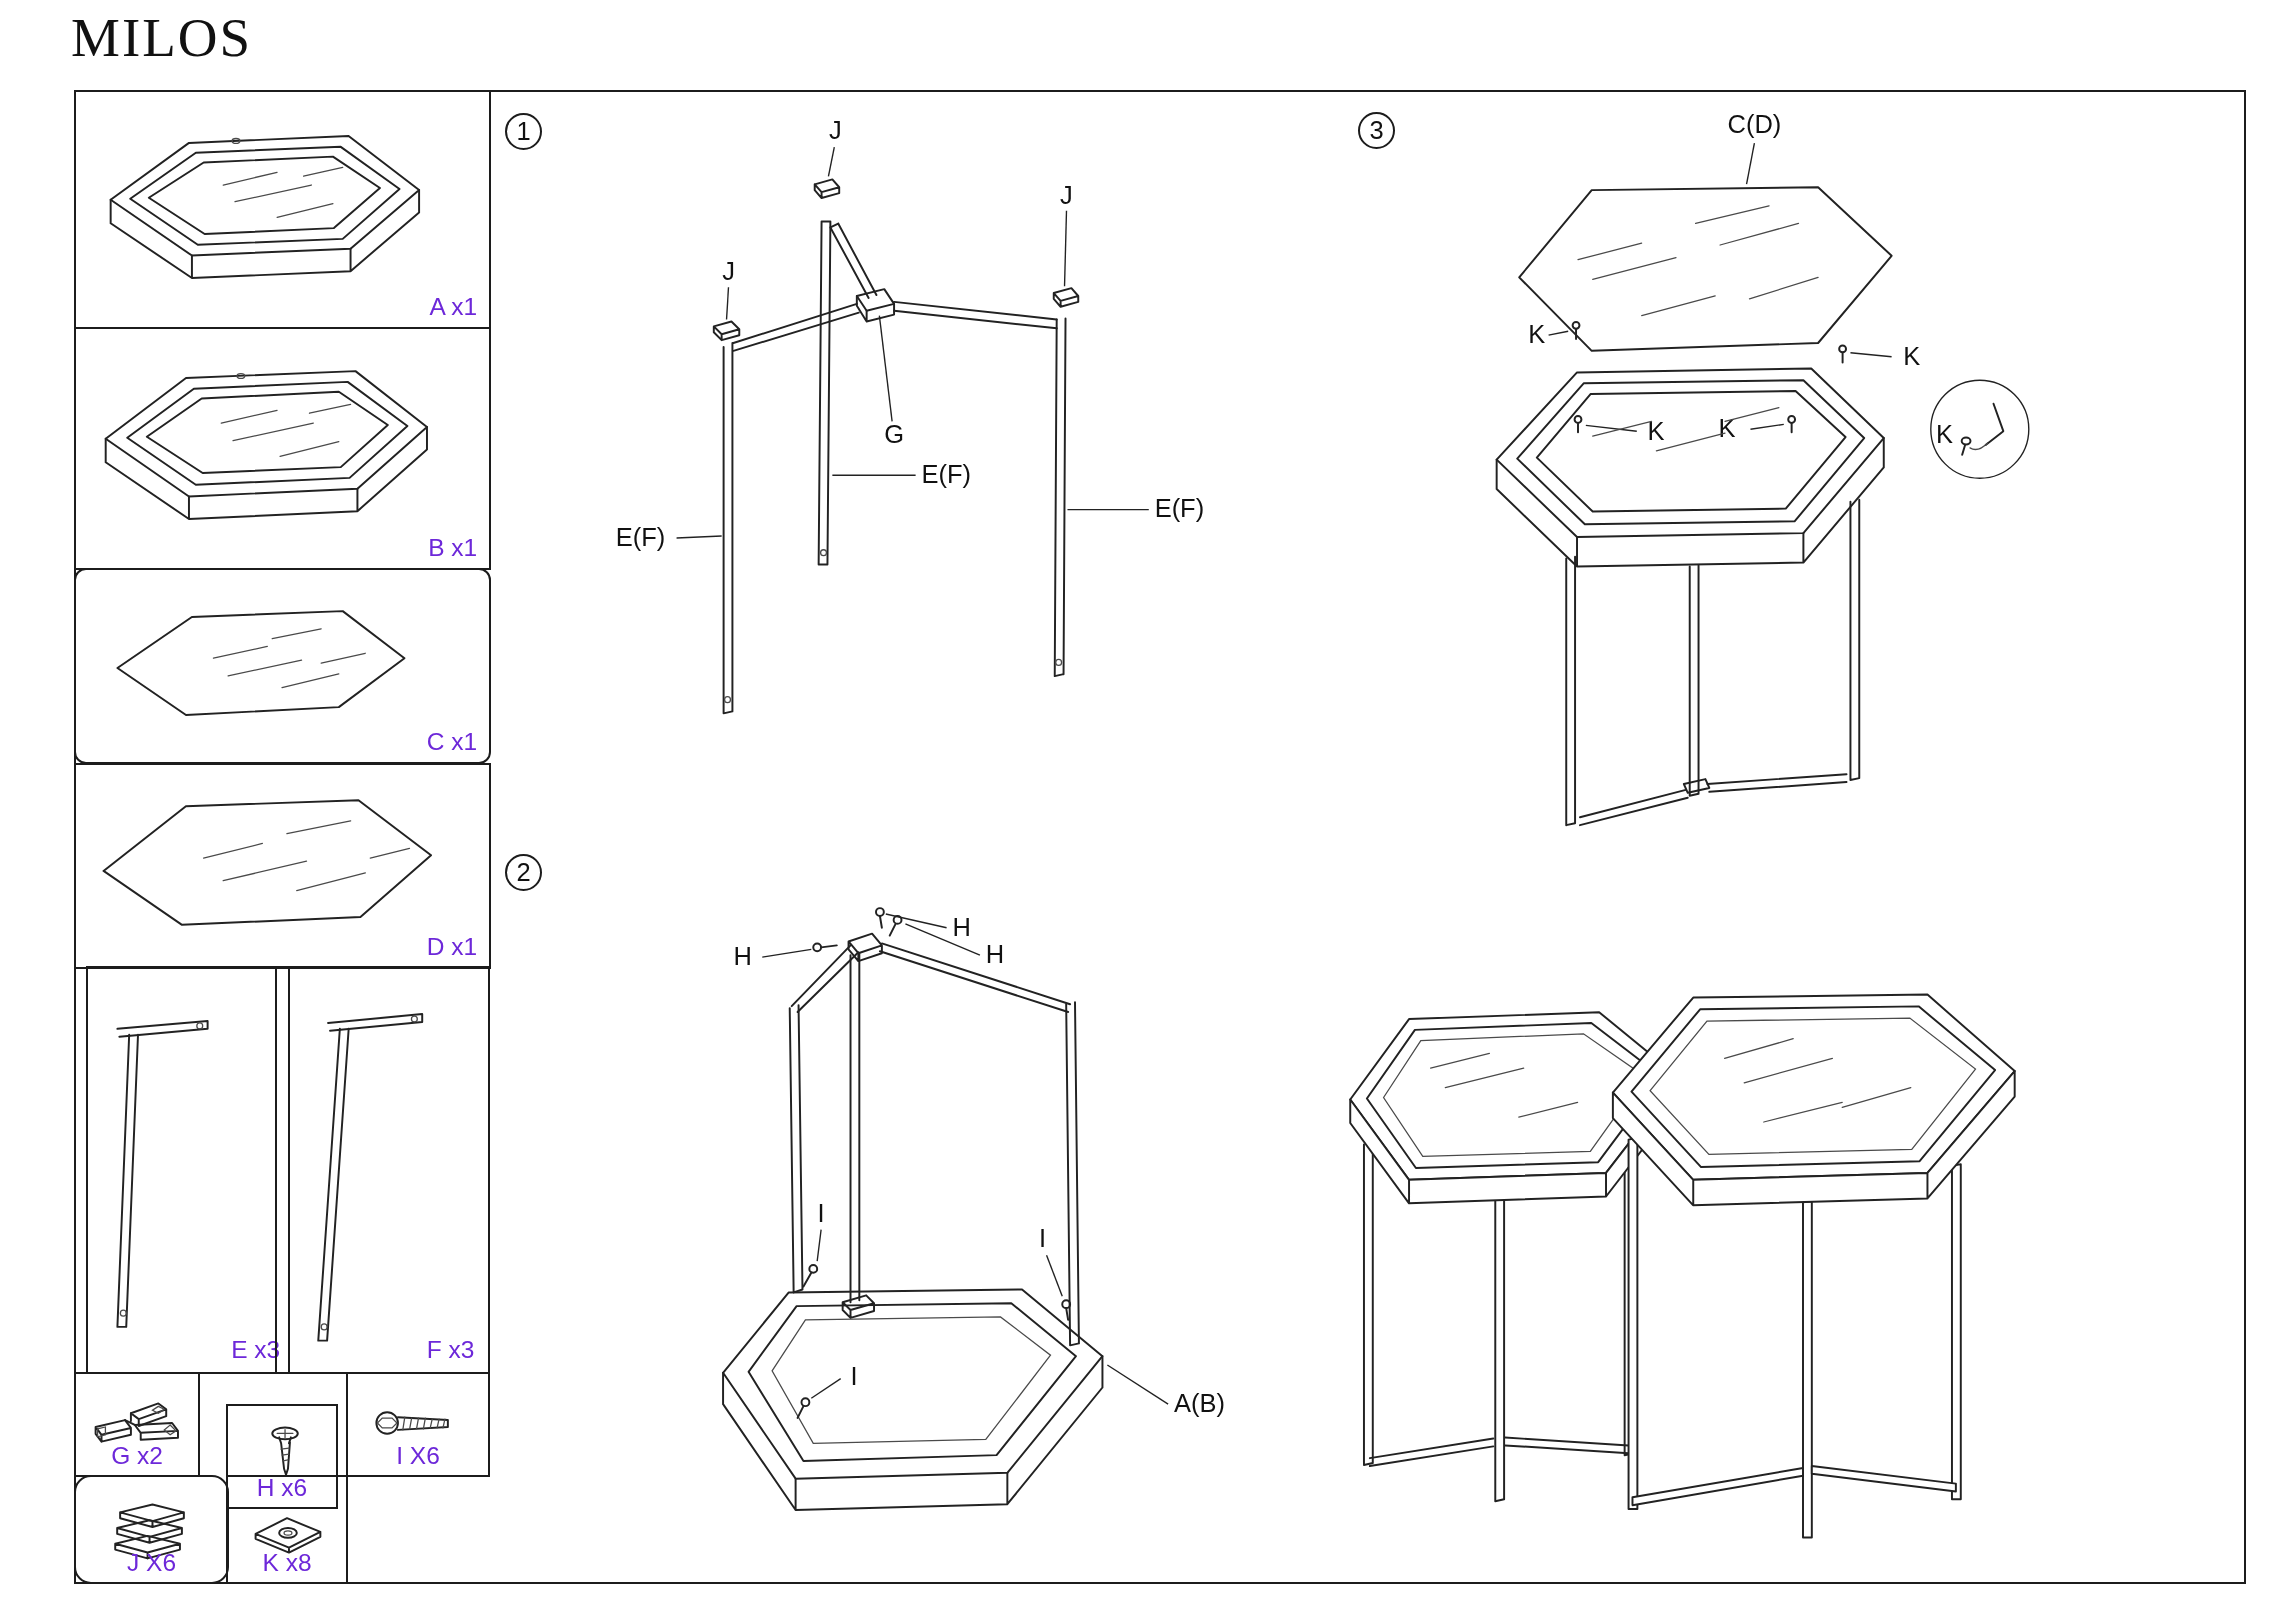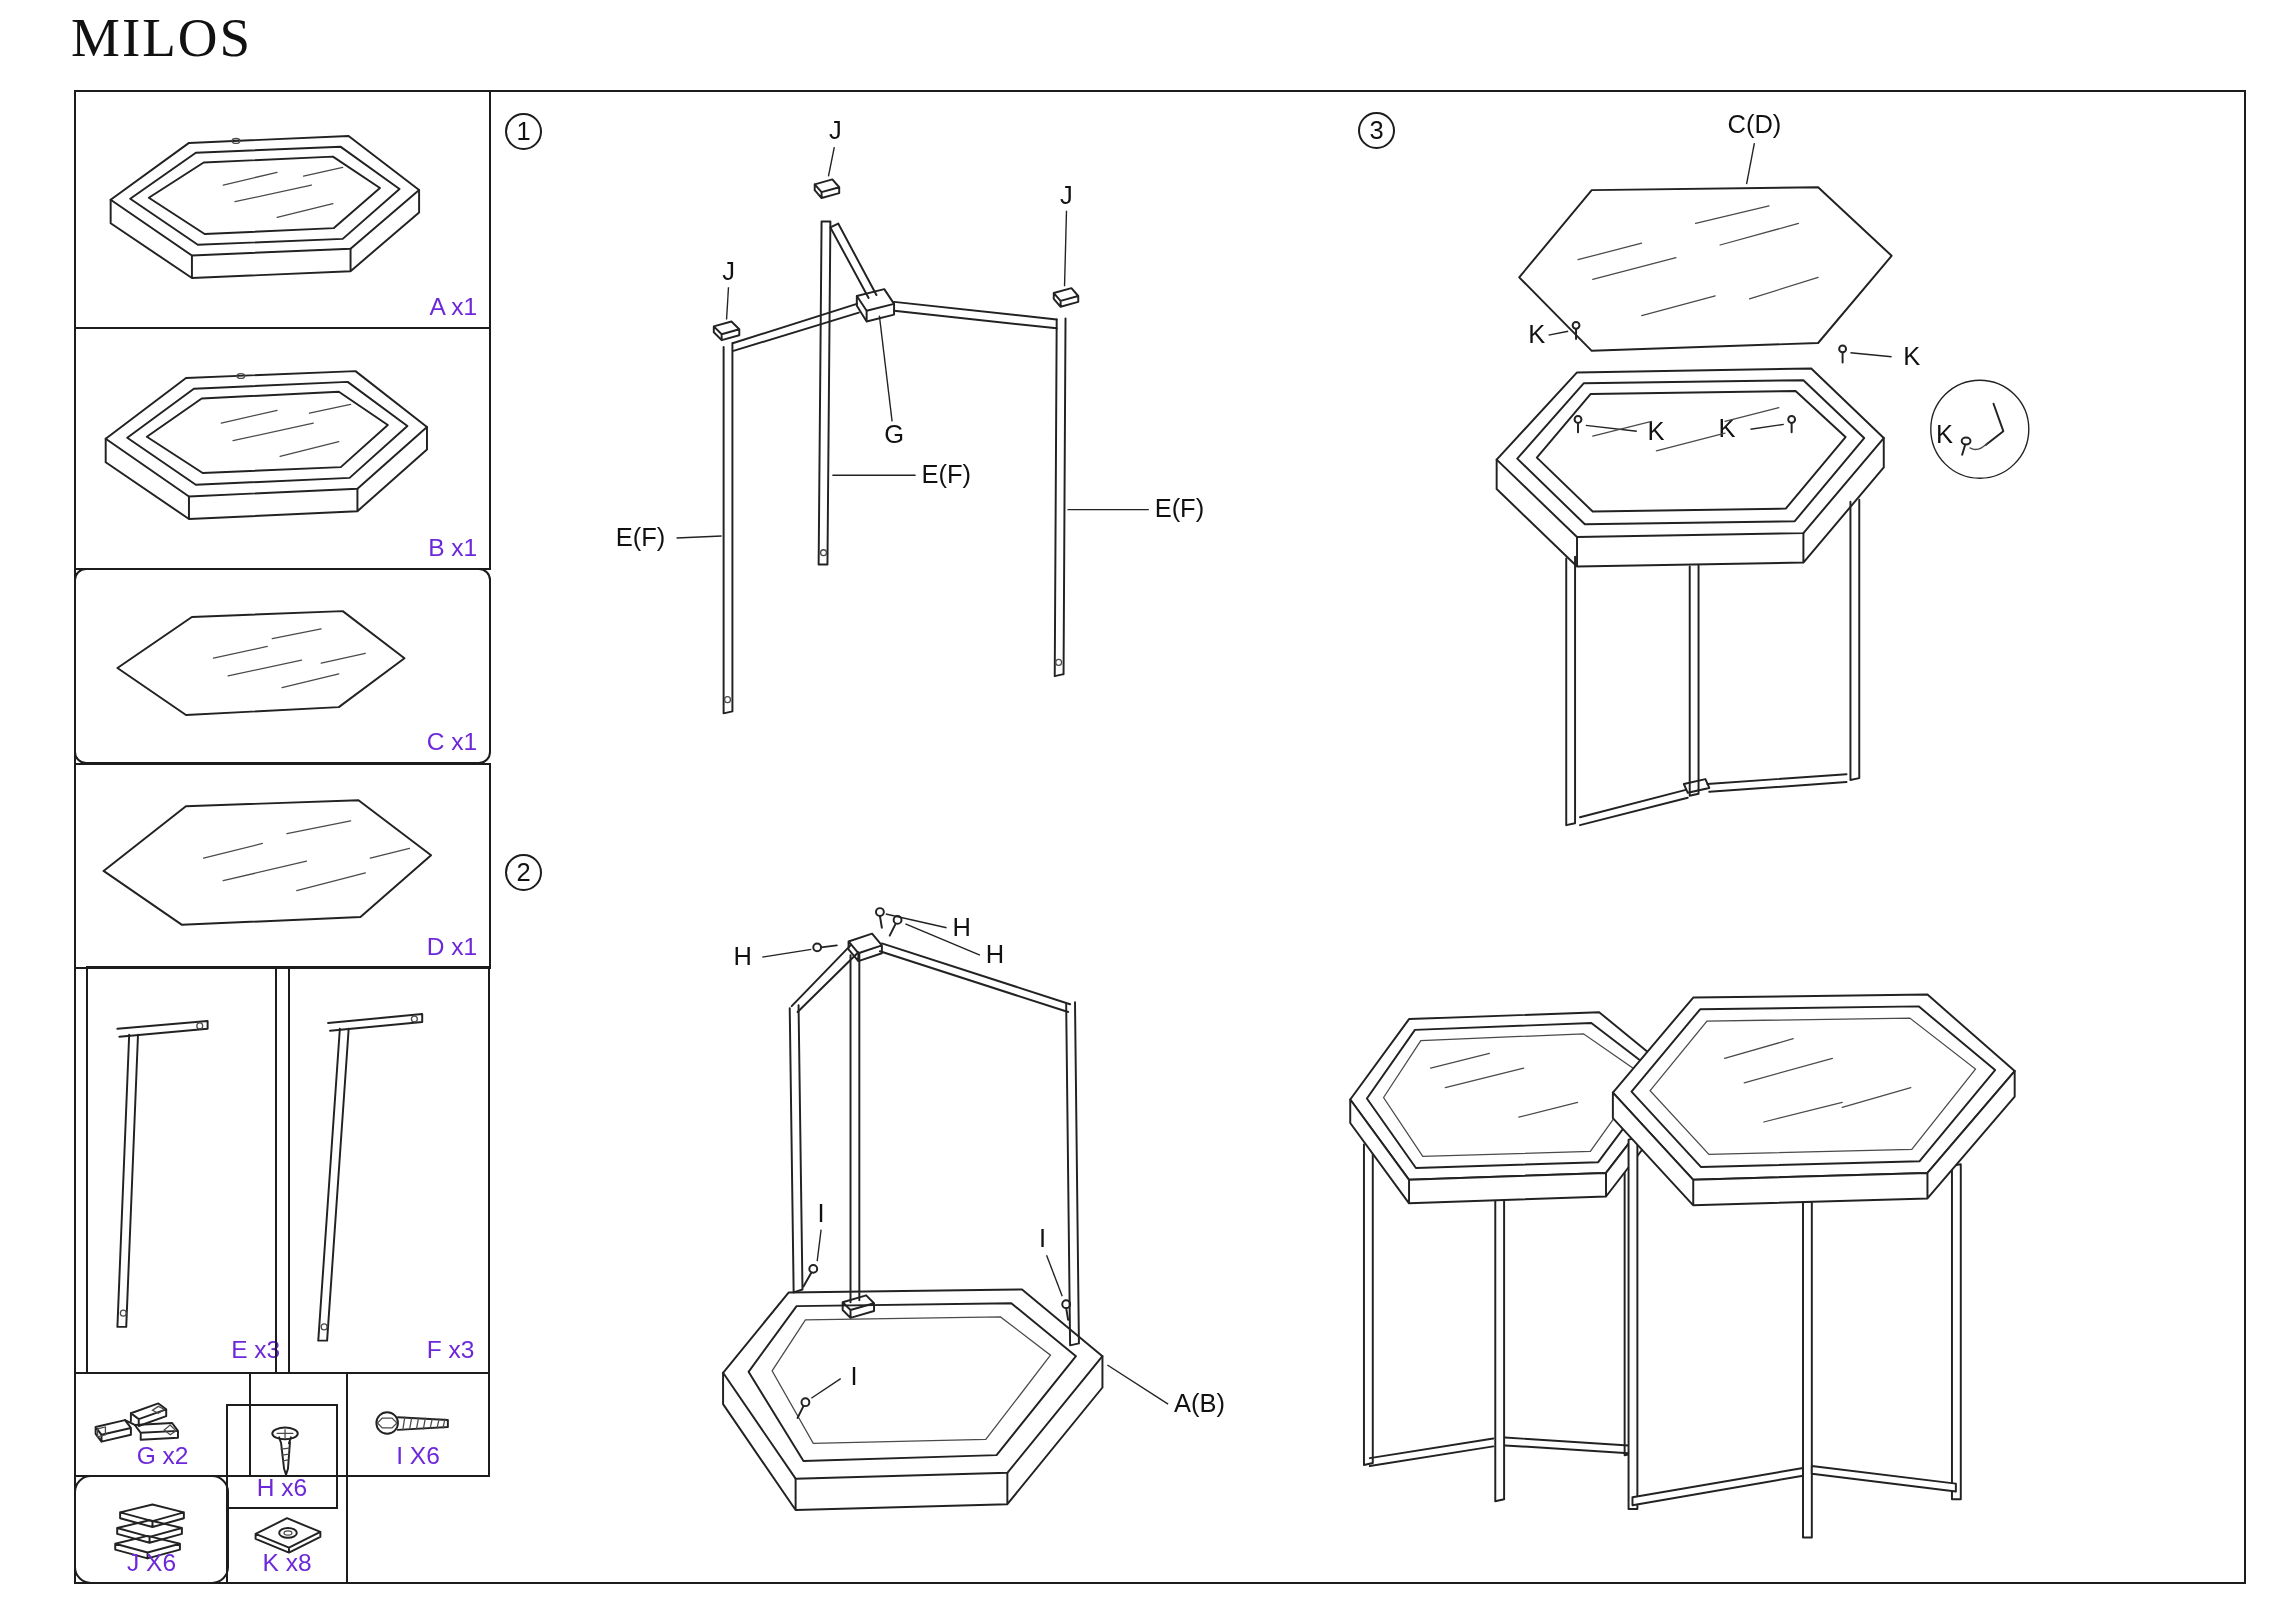--- a/index.html
+++ b/index.html
@@ -102,21 +102,21 @@
       <g>
         <path class="draw" d="M52,56 L148,47 L148,55 L54,64"></path>
         <circle class="thin" cx="140" cy="52" r="3"></circle>
         <path class="draw" d="M64,62 L42,380 L51,380 L73,62"></path>
         <circle class="thin" cx="48" cy="366" r="3"></circle>
       </g>
     </svg>
     <span class="cell-label" style="right:13.7px; bottom:7.8px;">F x3</span>
   </div>
 
-  <div class="box" style="left:74px; top:1372px; width:177px; height:105px;">
+  <div class="box" style="left:74px; top:1372px; width:126px; height:105px;">
     <svg class="panel" style="left:0;top:0;" width="151" height="101" viewBox="0 0 154 103">
       <g>
         <path class="draw" d="M20,54 L50,47 L56,55 L26,62 Z M20,54 L20,61 L26,69 L26,62 M26,69 L56,62 L56,55"></path>
         <path class="thin" d="M22,56 L30,54 L30,62 L22,64 Z"></path>
         <path class="draw" d="M56,40 L84,30 L92,36 L64,46 Z M64,46 L92,36 L92,43 L64,53 Z"></path>
         <path class="thin" d="M84,33 L90,36 L84,40 L78,37 Z"></path>
         <path class="draw" d="M60,52 L98,50 L104,58 L66,60 Z M66,60 L104,58 L104,65 L66,67 Z"></path>
         <path class="thin" d="M96,52 L102,58 L96,62 L90,57 Z"></path>
         <path class="draw" d="M50,47 L60,52 M56,40 L56,48"></path>
       </g>

